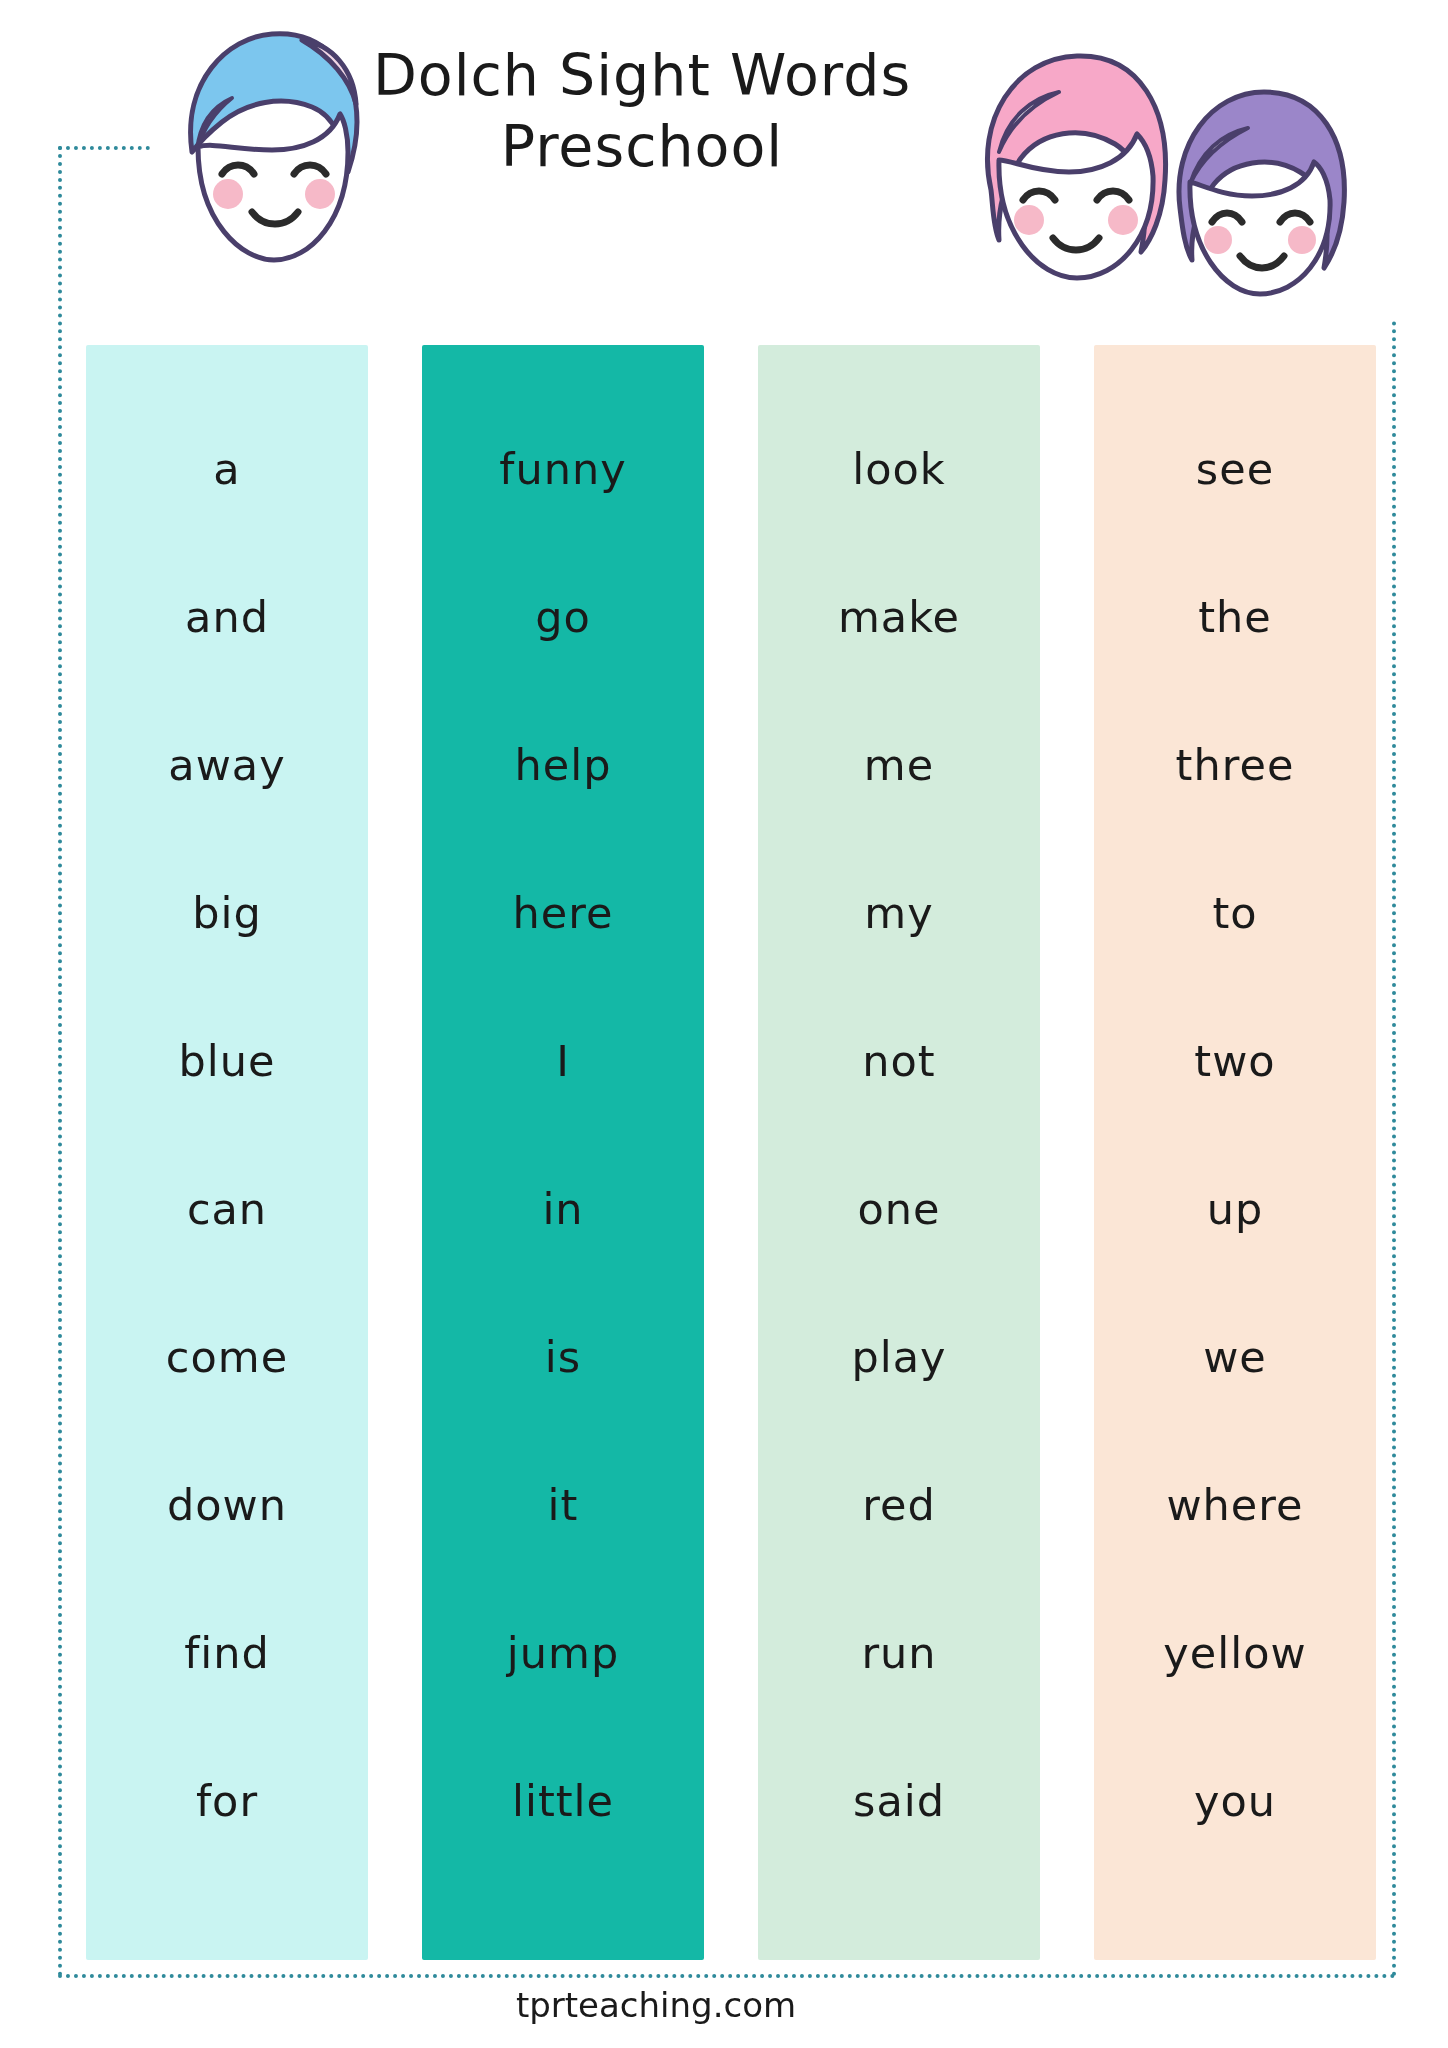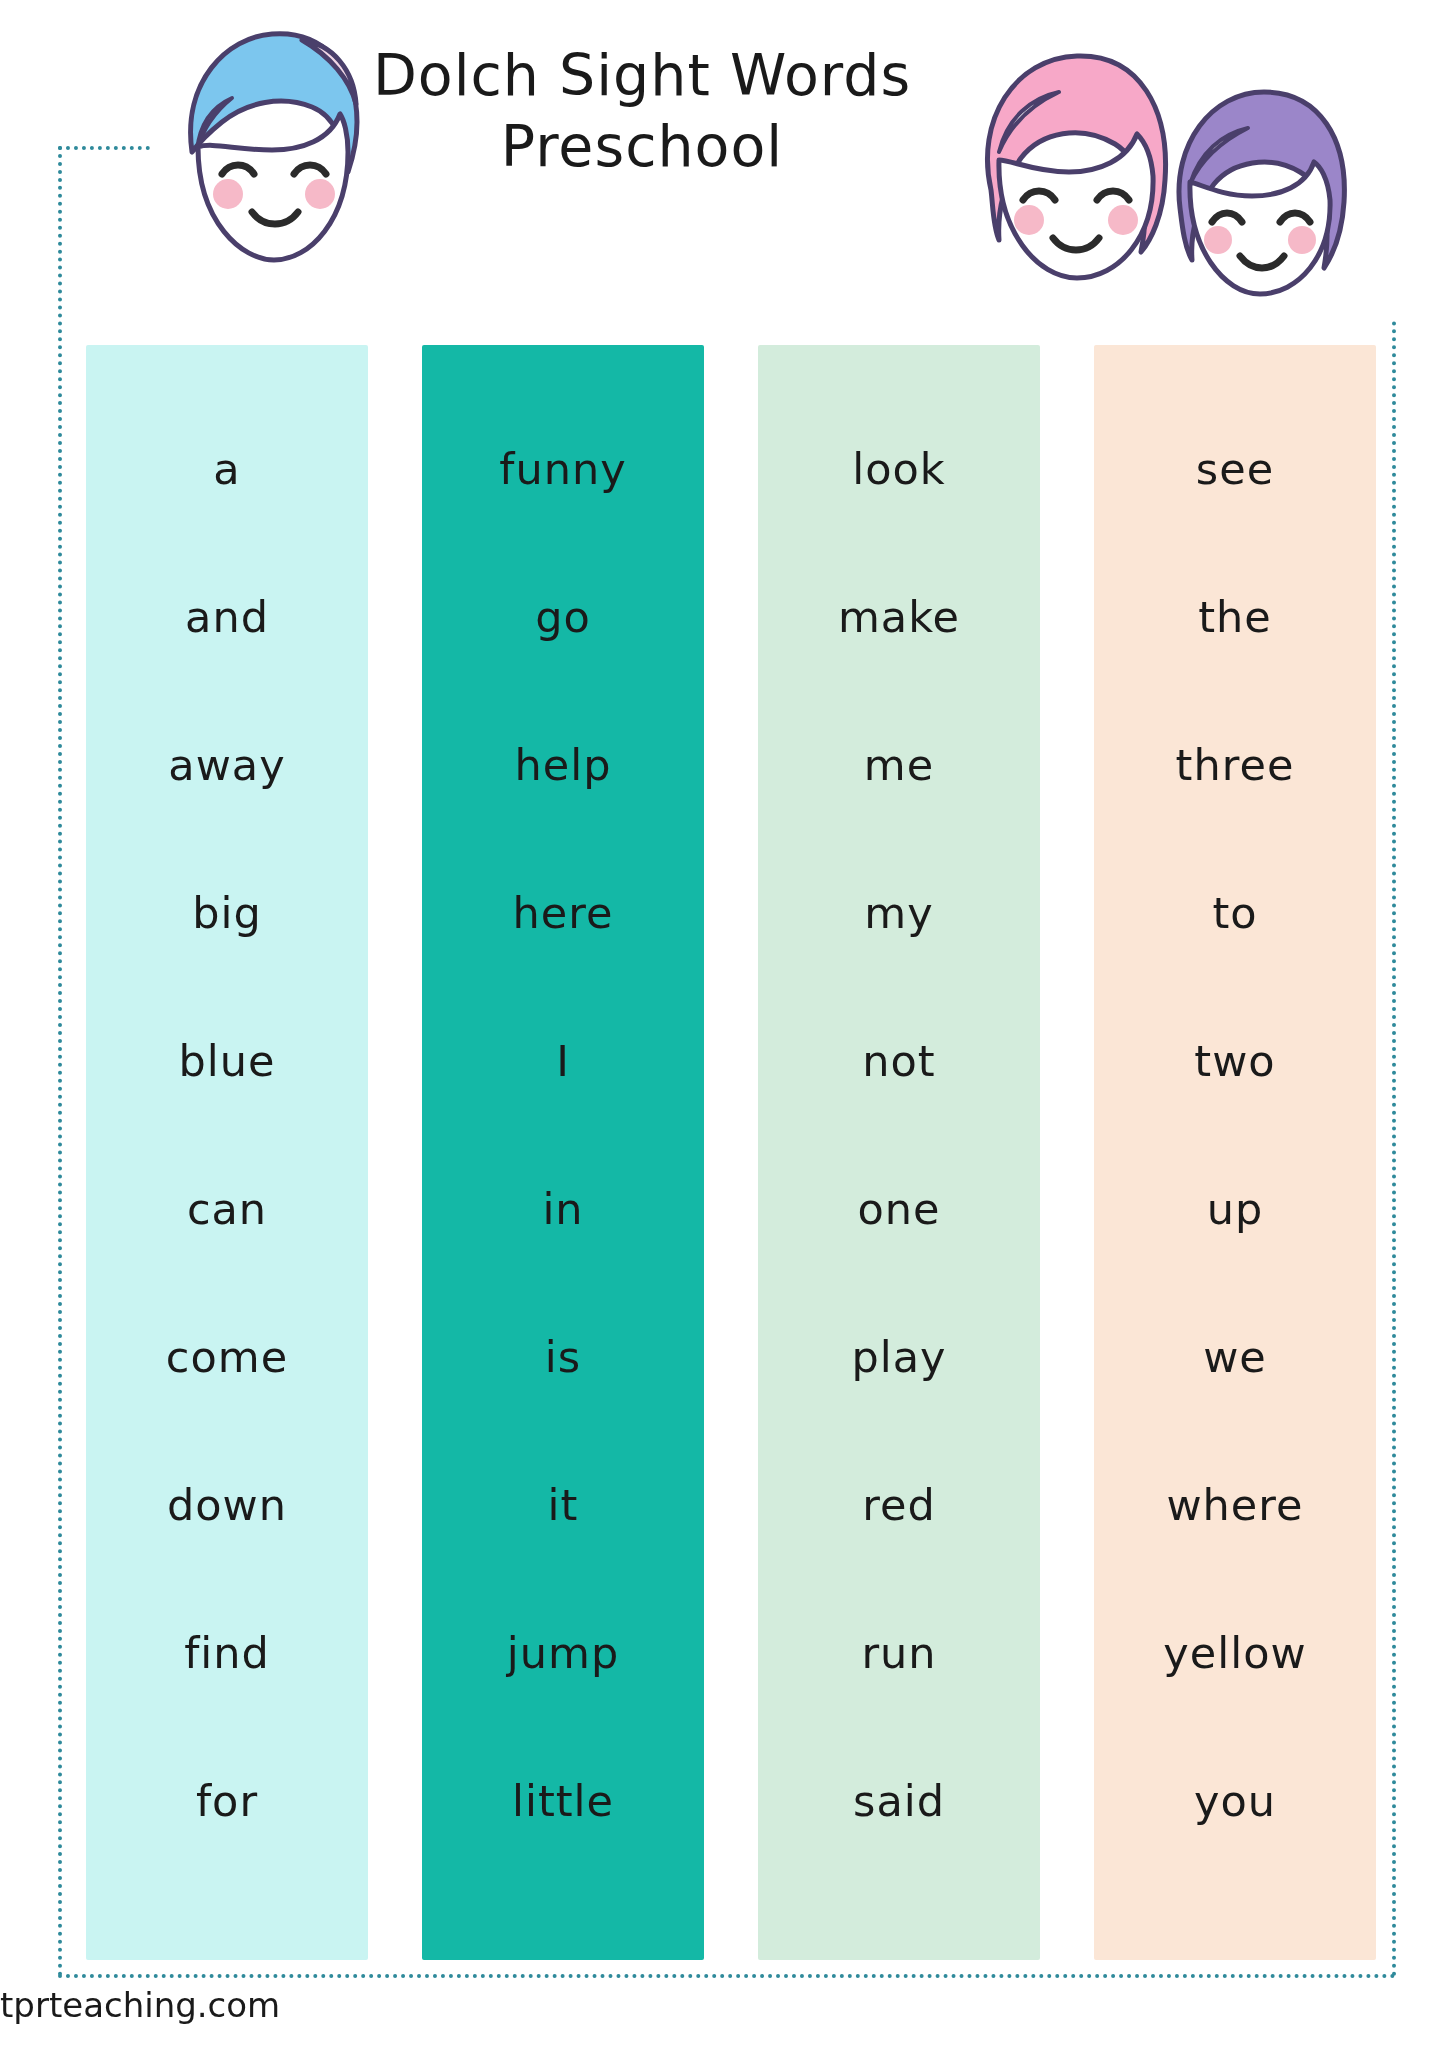--- a/index.html
+++ b/index.html
@@ -109,20 +109,21 @@
     text-align: center;
     width: 100%;
     letter-spacing: 1px;
   }
 
   .footer {
     position: absolute;
     left: 0;
     top: 1985px;
     width: 1312px;
+    text-align: center;
     font-family: "DejaVu Sans", sans-serif;
     font-size: 34px;
     color: #1a1a1a;
   }
 </style>
 </head>
 <body>
 
 <div class="page">
 

